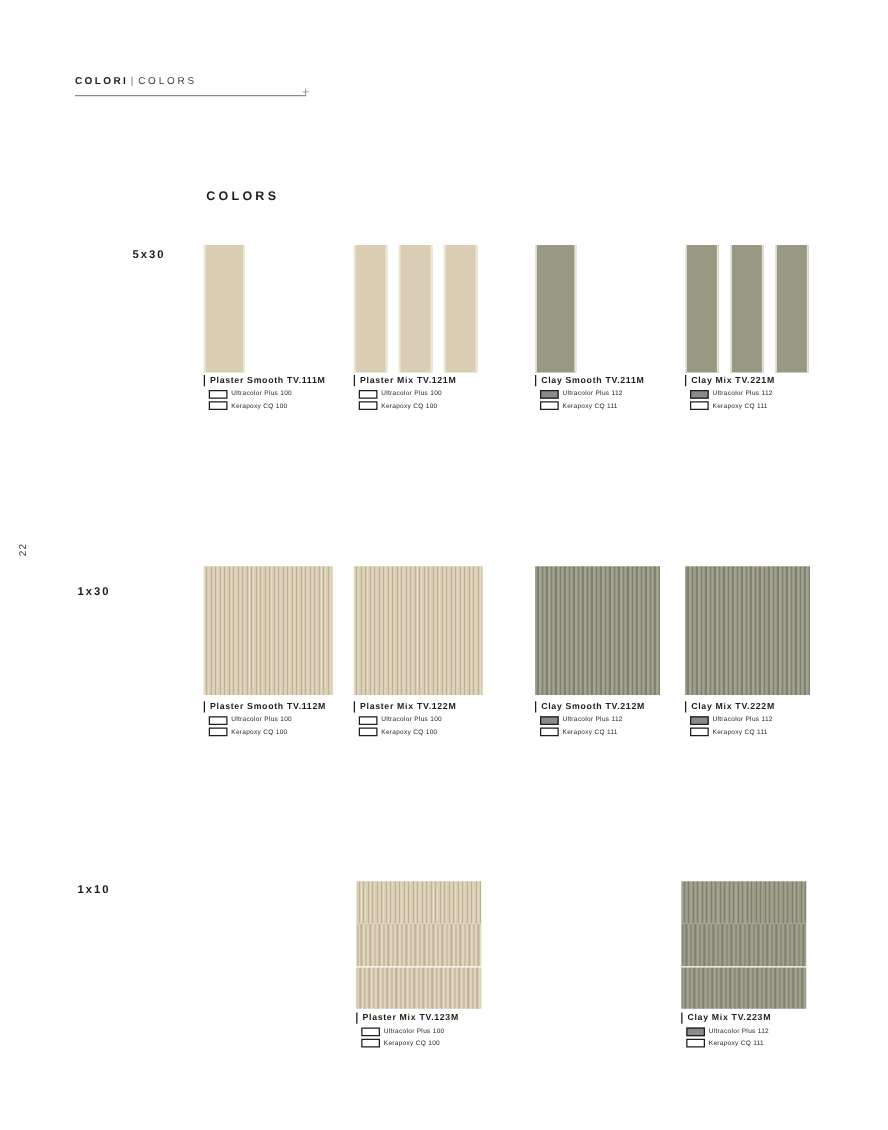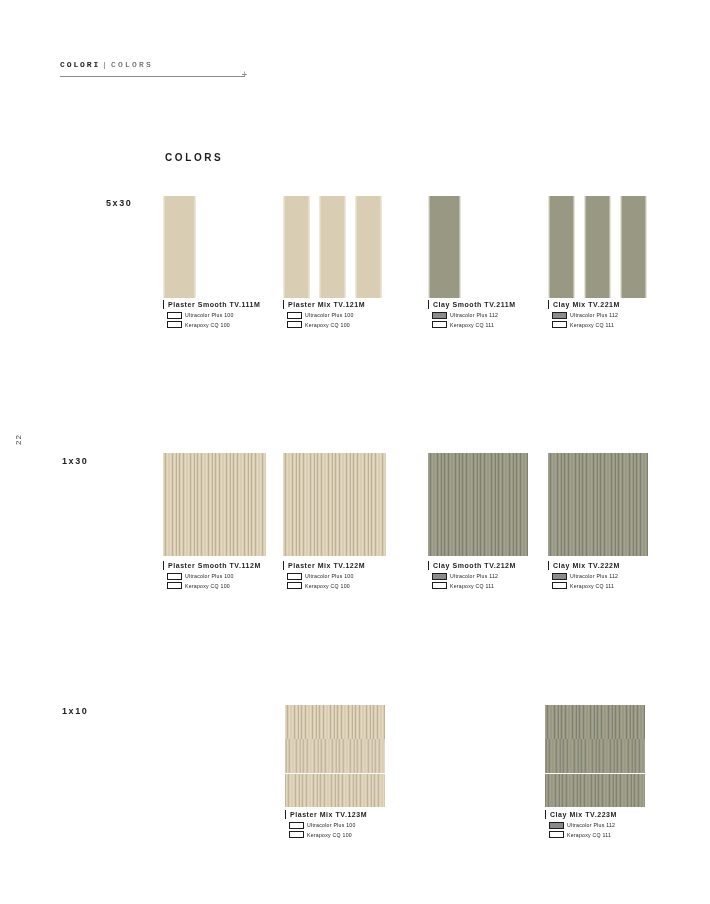--- a/index.html
+++ b/index.html
@@ -7,21 +7,21 @@
     width:710px;height:904px;position:relative;overflow:hidden;
     font-family:"Liberation Sans", sans-serif;
     color:#1d1d1b;
     -webkit-font-smoothing:antialiased;
   }
 
   
   #header{position:absolute;left:60px;top:60px;width:190px;}
   #header .htitle{
     font-size:8px;letter-spacing:1.9px;font-weight:700;color:#1d1d1b;
-    white-space:nowrap;font-family:Liberation Mono, monospace;
+    white-space:nowrap;font-family:Liberation Sans, sans-serif;
   }
   #header .htitle .sep{font-weight:400;color:#6b6b6b;padding:0 2px;}
   #header .htitle .colors{font-weight:400;color:#3c3c3b;letter-spacing:2.2px;}
   #header .rule{
     position:absolute;left:0;top:16px;width:185px;height:1px;background:#8c8c8c;
   }
   #header .plus{
     position:absolute;left:180px;top:10px;width:9px;height:9px;color:#8c8c8c;
     font-size:10px;line-height:9px;text-align:center;
   }
@@ -80,21 +80,21 @@
   </div>
   <div class="rule"></div>
   <div class="plus">+</div>
 </div>
 
 <div id="pagenum">22</div>
 
 <div id="family-title">COLORS</div>
 
 <div class="row-label" style="top:198px;padding-left:44px;">5x30</div>
-<div class="row-label" style="top:456px;">1x30</div>
+<div class="row-label" style="top:468px;">1x30</div>
 <div class="row-label" style="top:706px;">1x10</div>
 
 <div id="grid">
     <div class="item" style="left: 163px; top: 196px;">
       <div class="art" style="width: 33px; height: 102px;">
         <div class="bar" style="left: 0px; width: 33px; height: 102px; background: rgb(217, 205, 180); box-shadow: rgb(239, 232, 217) 1.5px 0px 0px inset, rgb(239, 232, 217) -1.5px 0px 0px inset;"></div>
       </div>
       <div class="caption" style="top: 104px;">
         <div class="cap-title">Plaster Smooth TV.111M</div>
         <div class="grout">

